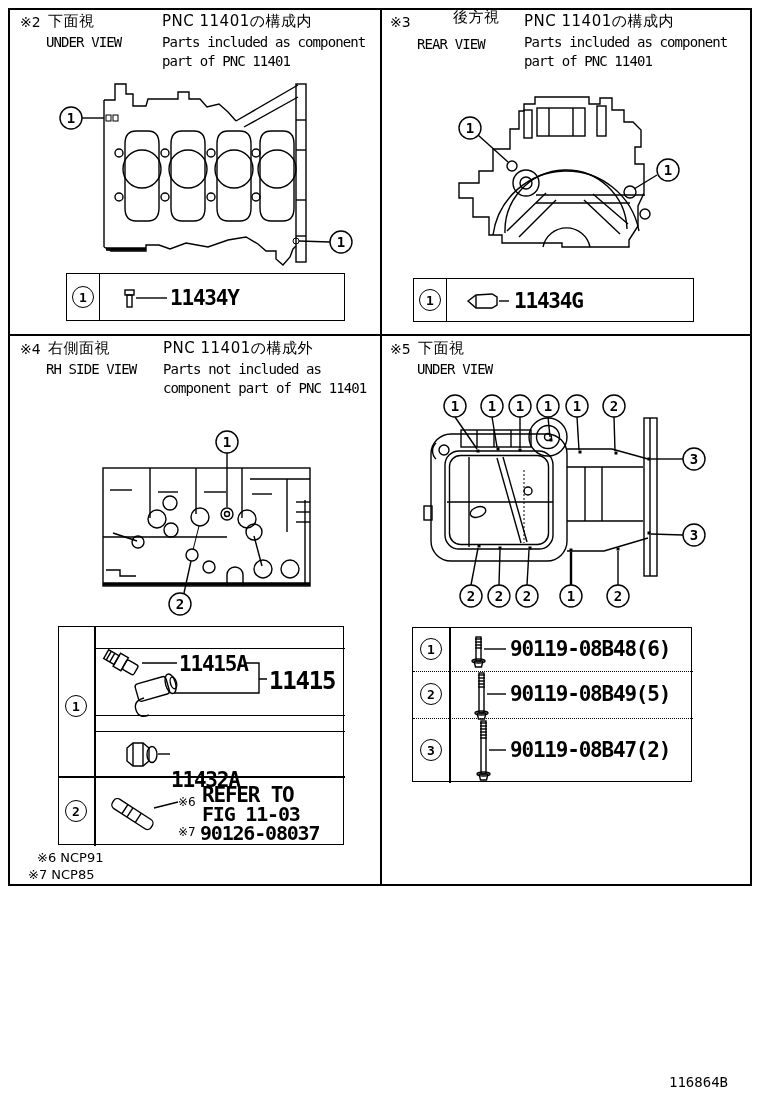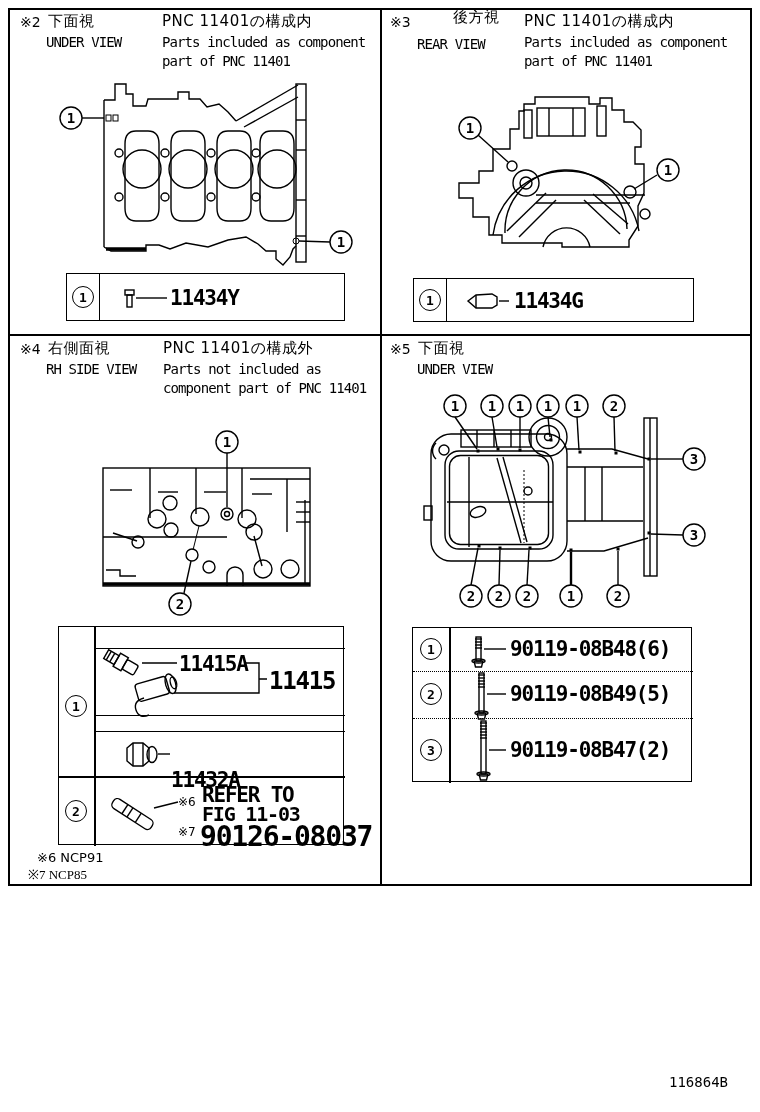--- a/index.html
+++ b/index.html
@@ -379,21 +379,21 @@
       <line x1="122" y1="808" x2="122" y2="819"></line>
         <line x1="128" y1="808" x2="128" y2="819"></line>
       <line x1="138" y1="808" x2="138" y2="819"></line>
     </g>
     <line x1="153" y1="807" x2="177" y2="801"></line>
   </svg>
   <span class="abs sm" style="left:119px;top:169px;">※6</span>
   <span class="abs pn" style="left:143px;top:158px;font-size:21px;">REFER TO</span>
   <span class="abs pn" style="left:143px;top:177px;font-size:20px;">FIG 11-03</span>
   <span class="abs sm" style="left:119px;top:199px;">※7</span>
-  <span class="abs pn" style="left:141px;top:196px;font-size:28px;">90126-08037</span>
+  <span class="abs pn" style="left:141px;top:196px;font-size:20px;">90126-08037</span>
 </div>
 
 <div class="abs tbox" style="left:412px;top:627px;width:280px;height:155px;">
   <div class="abs line" style="left:36px;top:0;width:1.6px;height:155px;"></div>
   <div class="abs dotline" style="left:0;top:43px;width:280px;"></div>
   <div class="abs dotline" style="left:0;top:90px;width:280px;"></div>
 
   <span class="cnum abs" style="left:7px;top:10px;">1</span>
   <span class="cnum abs" style="left:7px;top:55px;">2</span>
   <span class="cnum abs" style="left:7px;top:111px;">3</span>
@@ -432,14 +432,14 @@
         <ellipse cx="482.5" cy="773" rx="6.5" ry="2"></ellipse>
     </g>
     <line x1="488" y1="749" x2="505" y2="749"></line>
   </svg>
   <span class="abs pn" style="left:97px;top:11px;">90119-08B48(6)</span>
   <span class="abs pn" style="left:97px;top:56px;">90119-08B49(5)</span>
   <span class="abs pn" style="left:97px;top:112px;">90119-08B47(2)</span>
 </div>
 
 <span class="abs foot" style="left:28px;top:849px;margin-left:9px;">※6 NCP91</span>
-<span class="abs foot" style="left:28px;top:866px;font-family:Liberation Serif, serif;">※7 NCP85</span>
+<span class="abs foot" style="left:28px;top:866px;">※7 NCP85</span>
 <span class="abs en" style="left:669px;top:1074px;letter-spacing:0;">116864B</span>
 
 </body></html>

